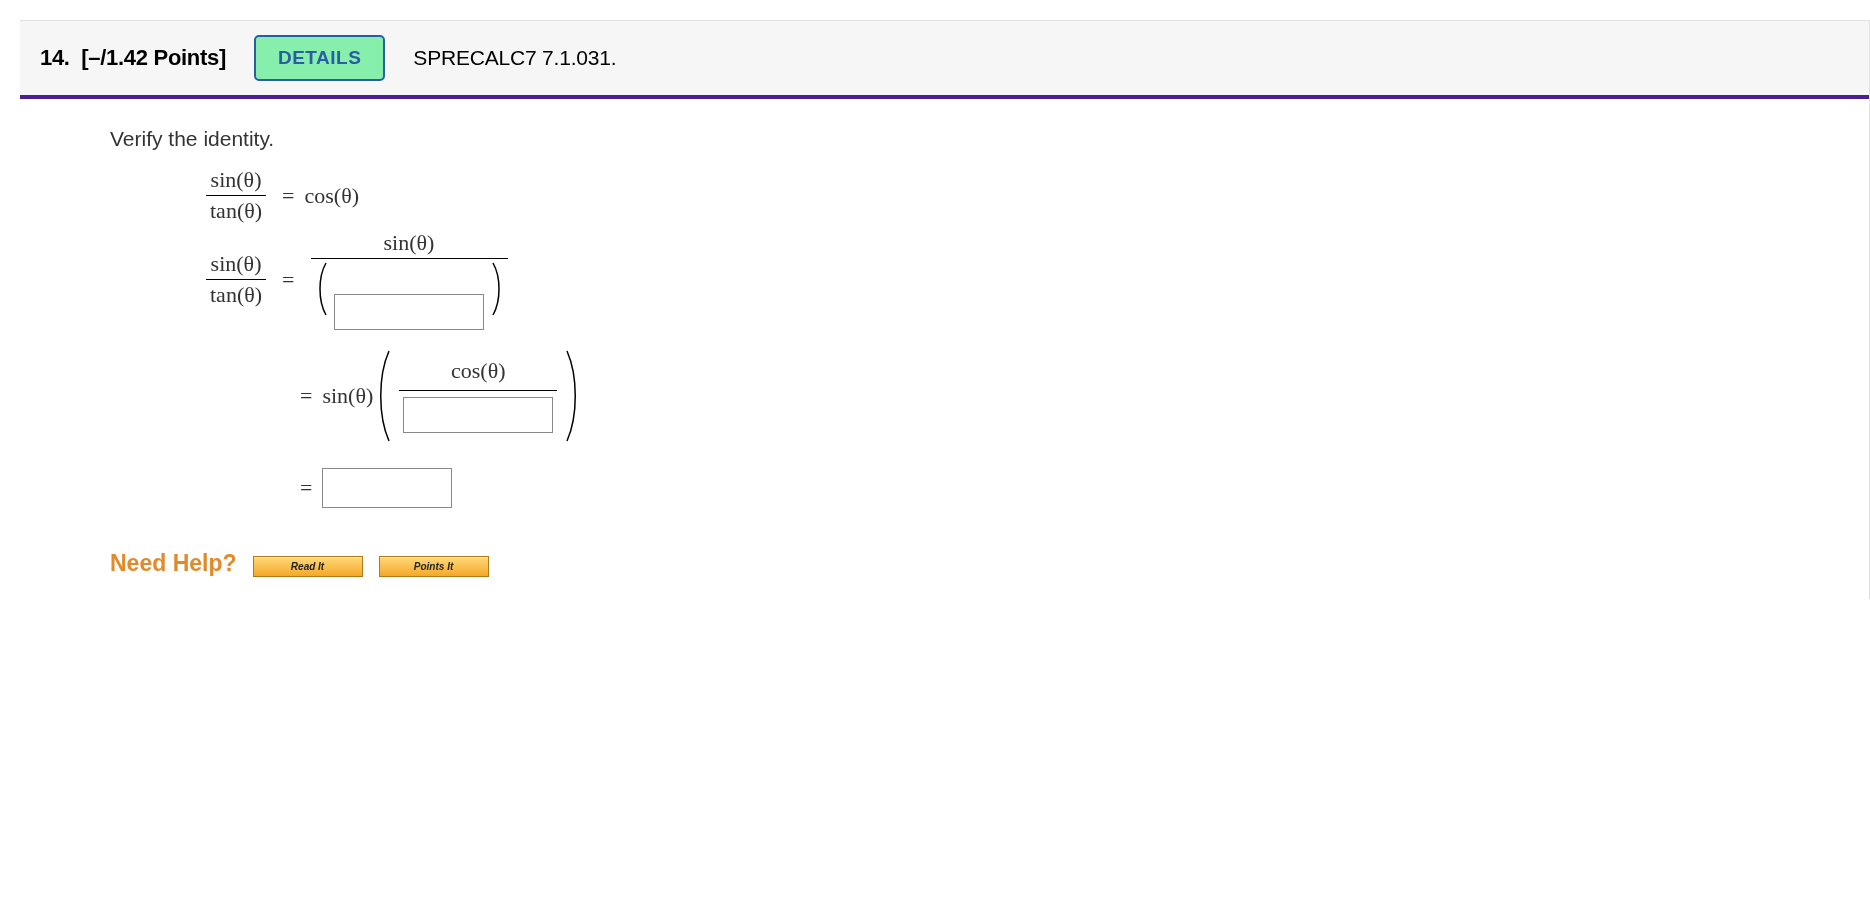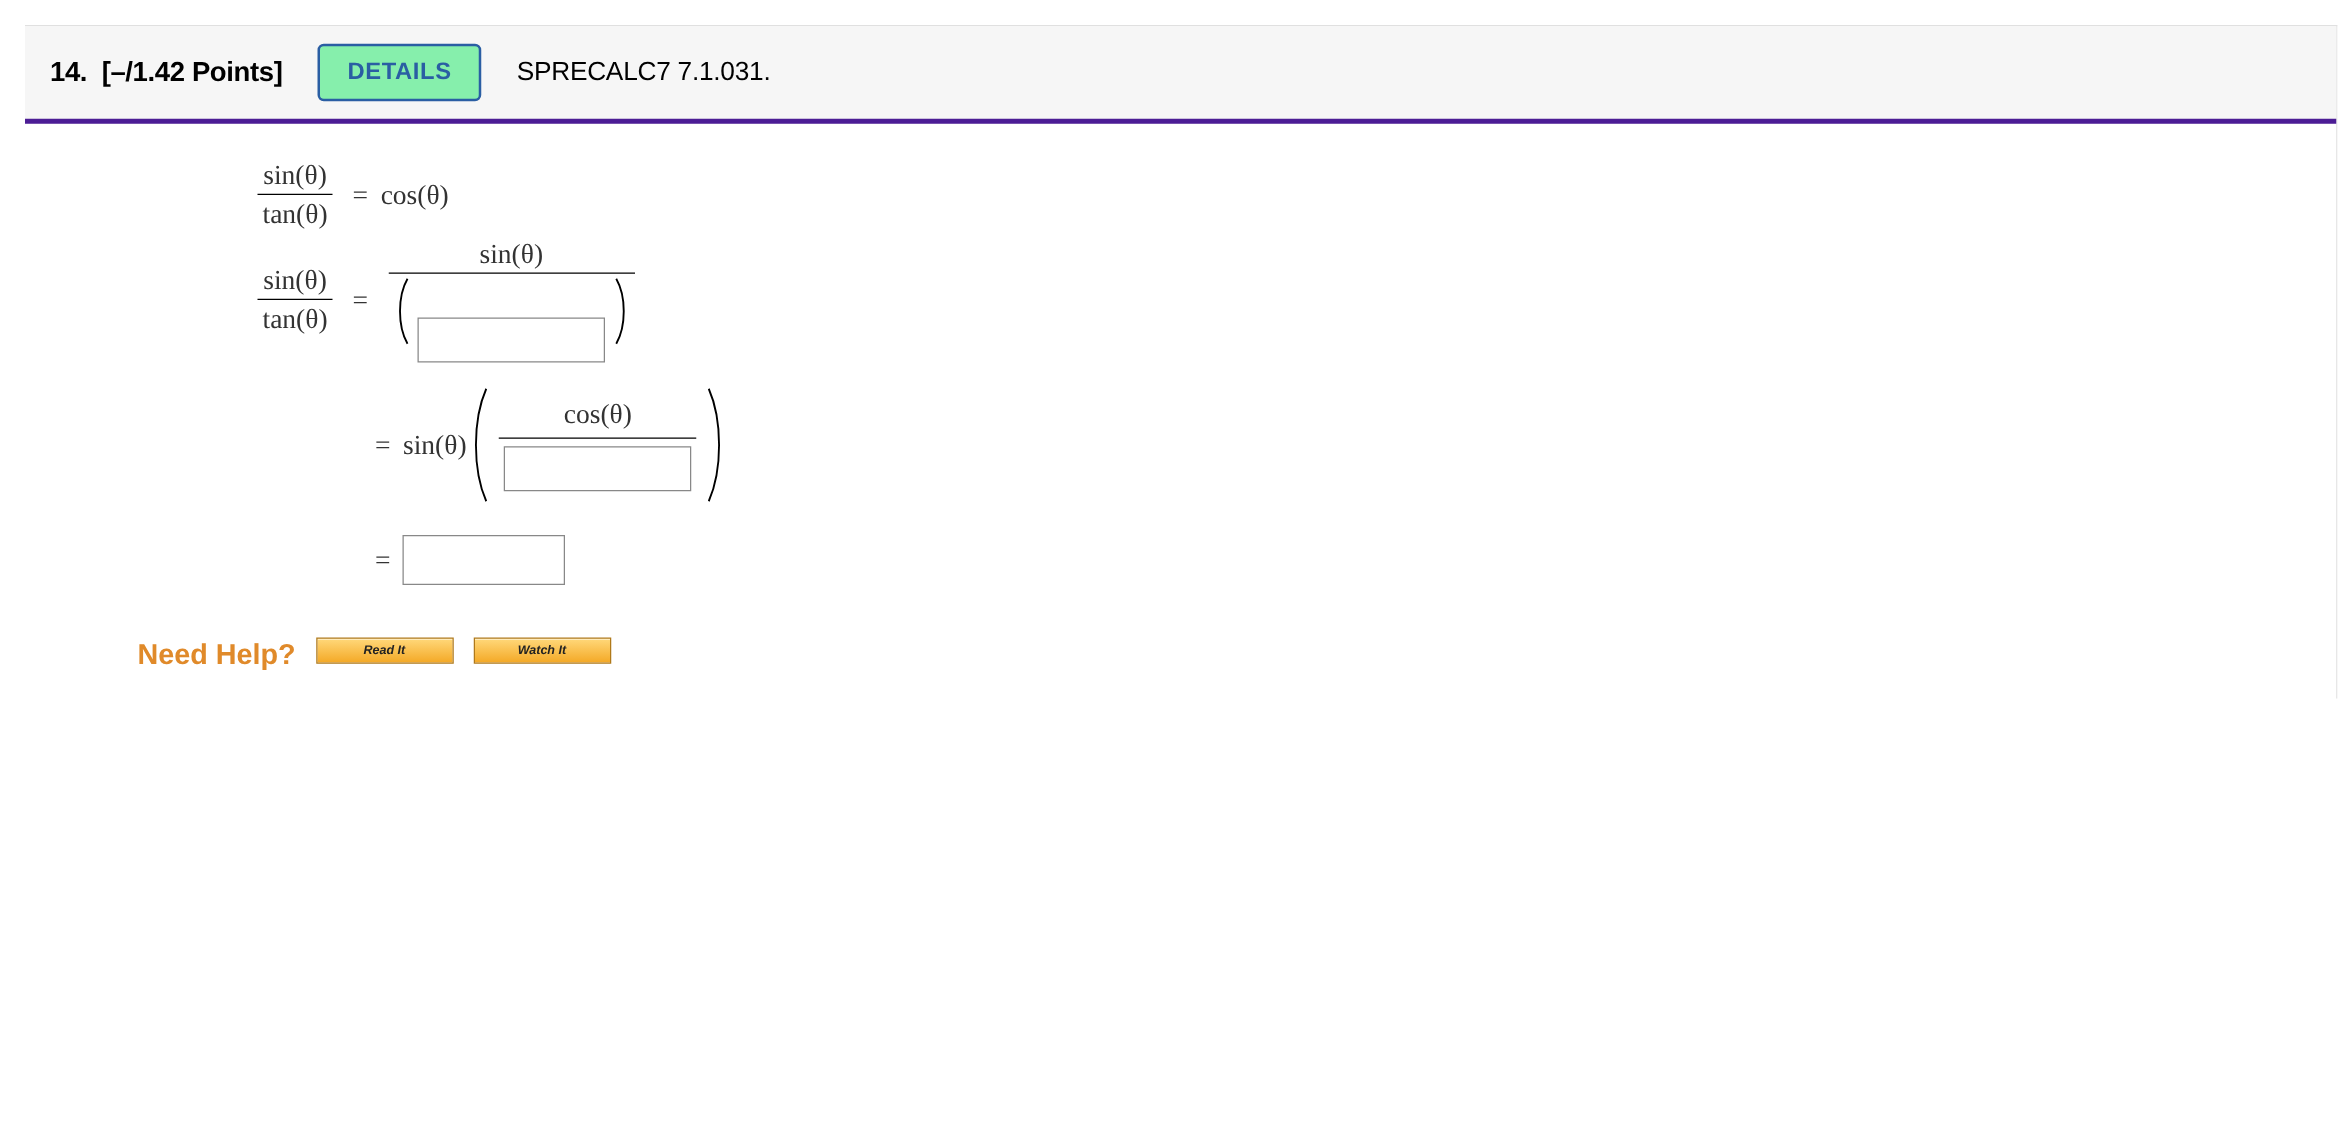--- a/index.html
+++ b/index.html
@@ -83,21 +83,21 @@
     border: 1px solid #888;
     background: #fff;
     height: 36px;
     width: 150px;
     font-size: 18px;
     padding: 2px 6px;
   }
   .answer-input.sm { width: 130px; height: 40px; }
   .help-row {
     display: flex;
-    align-items: flex-start;
+    align-items: flex-end;
     gap: 16px;
     margin-top: 42px;
   }
   .need-help {
     color: #e08a2a;
     font-weight: 700;
     font-size: 23px;
   }
   .help-btn {
     background: linear-gradient(#ffd87a, #f4a927);
@@ -119,20 +119,21 @@
 <div class="question-wrap">
 
   <div class="header-bar">
     <span class="q-number-points">14.&nbsp;&nbsp;[–/1.42 Points]</span>
     <button class="details-btn">DETAILS</button>
     <span class="ref-code">SPRECALC7 7.1.031.</span>
   </div>
 
   <div class="content-area">
 
+    <div class="instr">Verify the identity.</div>
 
     <div class="math-row">
       <span class="frac">
         <span class="num">sin(θ)</span>
         <span class="den">tan(θ)</span>
       </span>
       <span class="eq">=</span>
       <span>cos(θ)</span>
     </div>
 
@@ -183,17 +184,17 @@
     </div>
 
     <div class="math-row indent2" style="margin-top:24px;">
       <span class="eq">=</span>
       <input type="text" class="answer-input sm" style="">
     </div>
 
     <div class="help-row">
       <span class="need-help">Need Help?</span>
       <button class="help-btn">Read It</button>
-      <button class="help-btn">Watch It</button>
+      <button class="help-btn">Points It</button>
     </div>
 
   </div>
 </div>
 
 </body></html>

